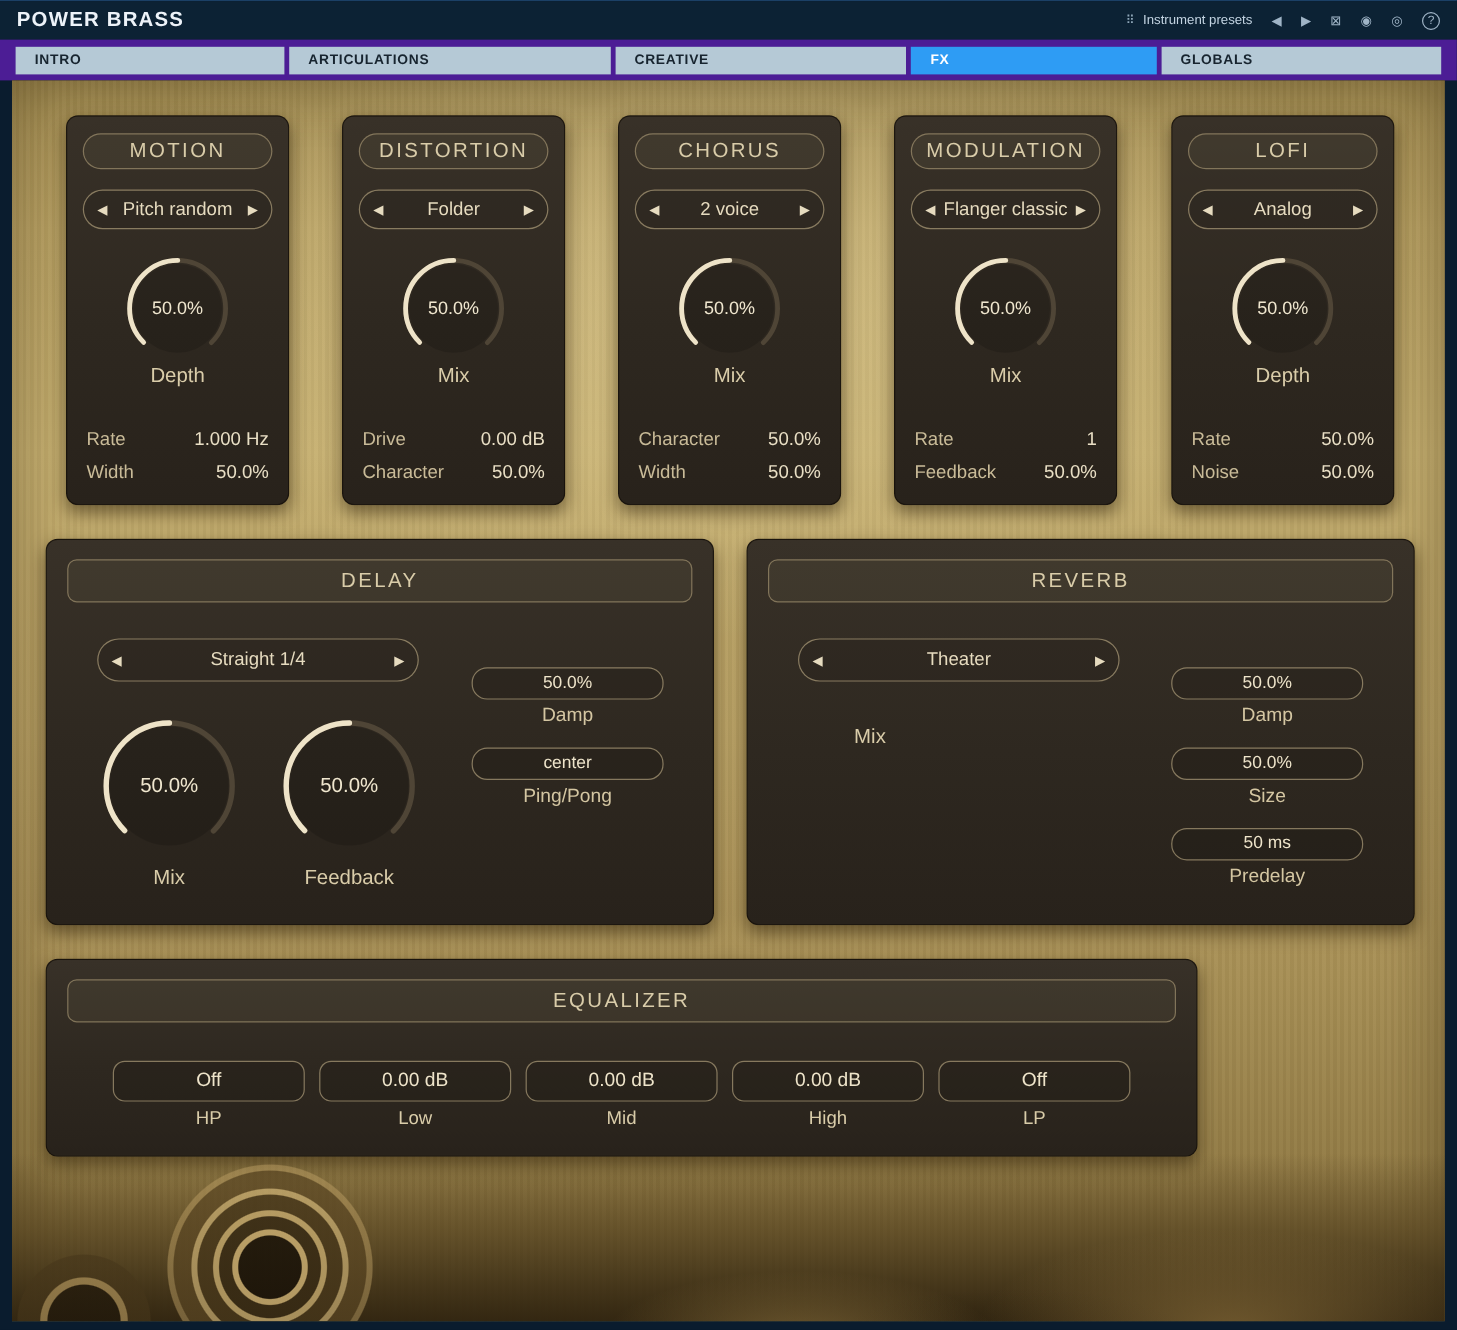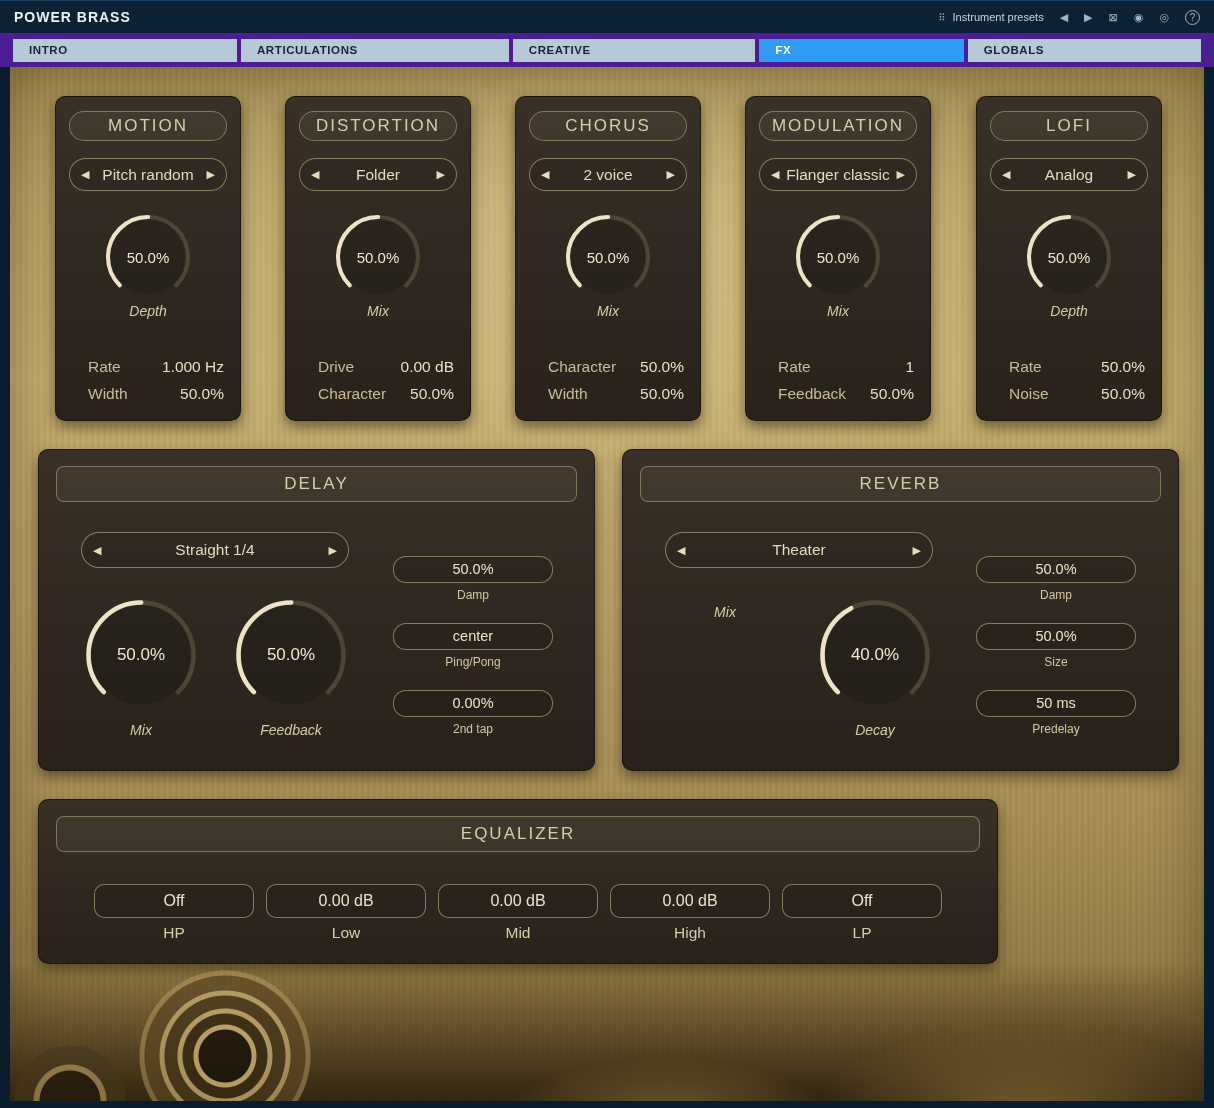--- a/index.html
+++ b/index.html
@@ -11,21 +11,21 @@
     overflow:hidden;
   }
   .window { position:absolute; inset:0; border-top:1px solid #1b4066; }
 
   
   .titlebar {
     position:absolute; left:0; top:0; right:0; height:32px;
     background:#0c2234;
     display:flex; align-items:center; padding:0 14px;
   }
-  .tb-title { color:#edf3f9; font-size:14px; font-weight:bold; letter-spacing:1px; }
+  .tb-title { color:#edf3f9; font-size:17px; font-weight:bold; letter-spacing:1px; }
   .tb-right { margin-left:auto; display:flex; align-items:center; gap:16px; color:#a9bece; }
   .tb-presets { display:flex; align-items:center; gap:7px; font-size:11px; color:#c3d4e2; cursor:pointer; }
   .tb-grid { font-size:10px; color:#8ea6b8; }
   .tb-icon { font-size:11px; color:#9fb4c6; cursor:pointer; }
   .tb-help { border:1px solid #9fb4c6; border-radius:50%; width:15px; height:15px; line-height:13px; text-align:center; font-size:10px; }
 
   
   .tabbar {
     position:absolute; left:0; top:32px; right:0; height:34px;
     background:#4c1d95;
@@ -98,24 +98,24 @@
     padding:0 11px; color:#e6dbbf; font-size:15.5px;
     cursor:pointer; background:rgba(0,0,0,.08);
   }
   .small .selector { align-self:stretch; margin:17px 13px 0; height:33px; }
   .sel-arr { font-size:11px; color:#e6dbbf; cursor:pointer; }
 
   .knob { position:relative; display:flex; align-items:center; justify-content:center; }
   .knob svg { position:absolute; inset:0; }
   .knob-value { position:relative; color:#f0e7cf; font-size:15px; }
   .small .knob { width:92px; height:92px; margin-top:20px; }
-  .knob-label { color:#d9cca9; font-size:14px; text-align:left;font-style:italic; }
+  .knob-label { color:#d9cca9; font-size:17px; text-align:left; }
 
   .rows { margin-top:auto; align-self:stretch; padding-bottom:13px; }
-  .row { display:flex; justify-content:space-between; padding:0 16px; line-height:27px; font-size:15.5px;margin-left:16px; }
+  .row { display:flex; justify-content:space-between; padding:0 16px; line-height:27px; font-size:15.5px; }
   .row .rl { color:#c9bb98; }
   .row .rv { color:#e9dfc5; cursor:ns-resize; }
 
   
   .panel.big { top:382px; width:557px; height:322px; }
   .bp1{ left:28px;padding-left:37px; } .bp2{ left:612px; width:553px; }
   .big .pill { position:absolute; left:17px; right:17px; top:16px; height:36px; line-height:34px; border-radius:8px; }
   .big .selector { position:absolute; left:42px; top:82px; width:268px; height:36px; border-radius:18px; }
   .knob-unit { position:absolute; width:120px; display:flex; flex-direction:column; align-items:center; }
   .ku1 { left:42px; top:146px; } .ku2 { left:192px; top:146px; }
@@ -123,21 +123,21 @@
   .big .knob-value { font-size:17px; }
   .big .knob-label { margin-top:8px; }
   .fields { position:absolute; left:354px; top:106px; width:160px; }
   .bp2 .fields { left:353px; }
   .field-unit { margin-bottom:15px; text-align:center; }
   .field-box {
     border:1px solid rgba(196,178,138,.6); border-radius:13px;
     height:27px; line-height:25px; font-size:14.5px; color:#eee4ca;
     background:rgba(0,0,0,.1); cursor:ns-resize;
   }
-  .field-label { margin-top:5px; font-size:12px; color:#d4c6a2; height:20px; }
+  .field-label { margin-top:5px; font-size:16px; color:#d4c6a2; height:20px; }
 
   
   .panel.eq { left:28px; top:732px; width:960px; height:165px; }
   .eq .pill { position:absolute; left:17px; right:17px; top:16px; height:36px; line-height:34px; border-radius:8px; }
   .bands { position:absolute; left:55px; right:55px; top:84px; display:flex; justify-content:space-between; }
   .band { width:160px; text-align:center; }
   .band .field-box { height:34px; line-height:32px; border-radius:10px; font-size:16px;text-align:center; }
   .band .field-label { margin-top:6px; font-size:15.5px; color:#d9cca9; }
 </style>
 </head>
@@ -356,49 +356,32 @@
       </div>
       <div class="fields">
         <div class="field-unit">
           <div class="field-box">50.0%</div>
           <div class="field-label">Damp</div>
         </div>
         <div class="field-unit">
           <div class="field-box">center</div>
           <div class="field-label">Ping/Pong</div>
         </div>
-        <div class="field-unit">
-          <div class="field-box">0.00%</div>
-          <div class="field-label">2nd tap</div>
-        </div>
       </div>
     </section>
 
     <section class="panel big bp2">
       <div class="pill">REVERB</div>
       <div class="selector">
         <span class="sel-arr">◀</span>
         <span>Theater</span>
         <span class="sel-arr">▶</span>
       </div>
       <div class="knob-unit ku1">
         <div class="knob-label">Mix</div>
-      </div>
-      <div class="knob-unit ku2">
-        <div class="knob">
-            <svg width="118" height="118" viewBox="0 0 118 118">
-       <circle cx="59" cy="59" r="49.5" fill="rgba(0,0,0,0.14)"></circle>
-       <g transform="rotate(135 59 59)">
-         <circle cx="59" cy="59" r="52.5" fill="none" stroke="#4f4536" stroke-width="4.5" stroke-dasharray="247.40042147019622 329.8672286269283" stroke-linecap="round"></circle>
-         <circle cx="59" cy="59" r="52.5" fill="none" stroke="#eee3c8" stroke-width="4.5" stroke-dasharray="98.96016858807849 329.8672286269283" stroke-linecap="round"></circle>
-       </g>
-     </svg>
-          <span class="knob-value">40.0%</span>
-        </div>
-        <div class="knob-label">Decay</div>
       </div>
       <div class="fields">
         <div class="field-unit">
           <div class="field-box">50.0%</div>
           <div class="field-label">Damp</div>
         </div>
         <div class="field-unit">
           <div class="field-box">50.0%</div>
           <div class="field-label">Size</div>
         </div>

